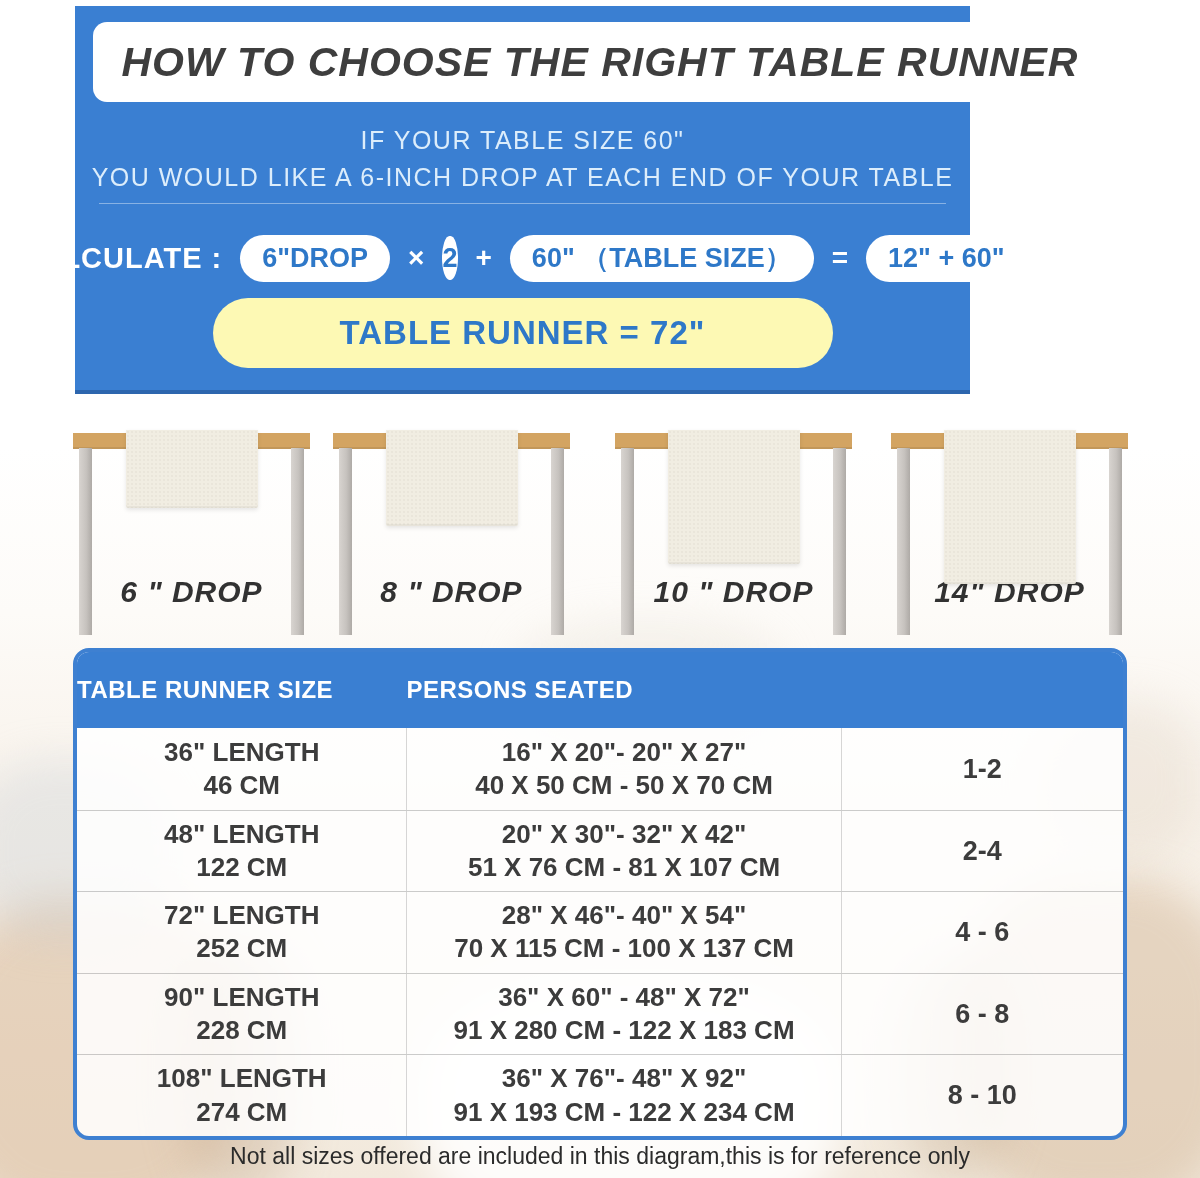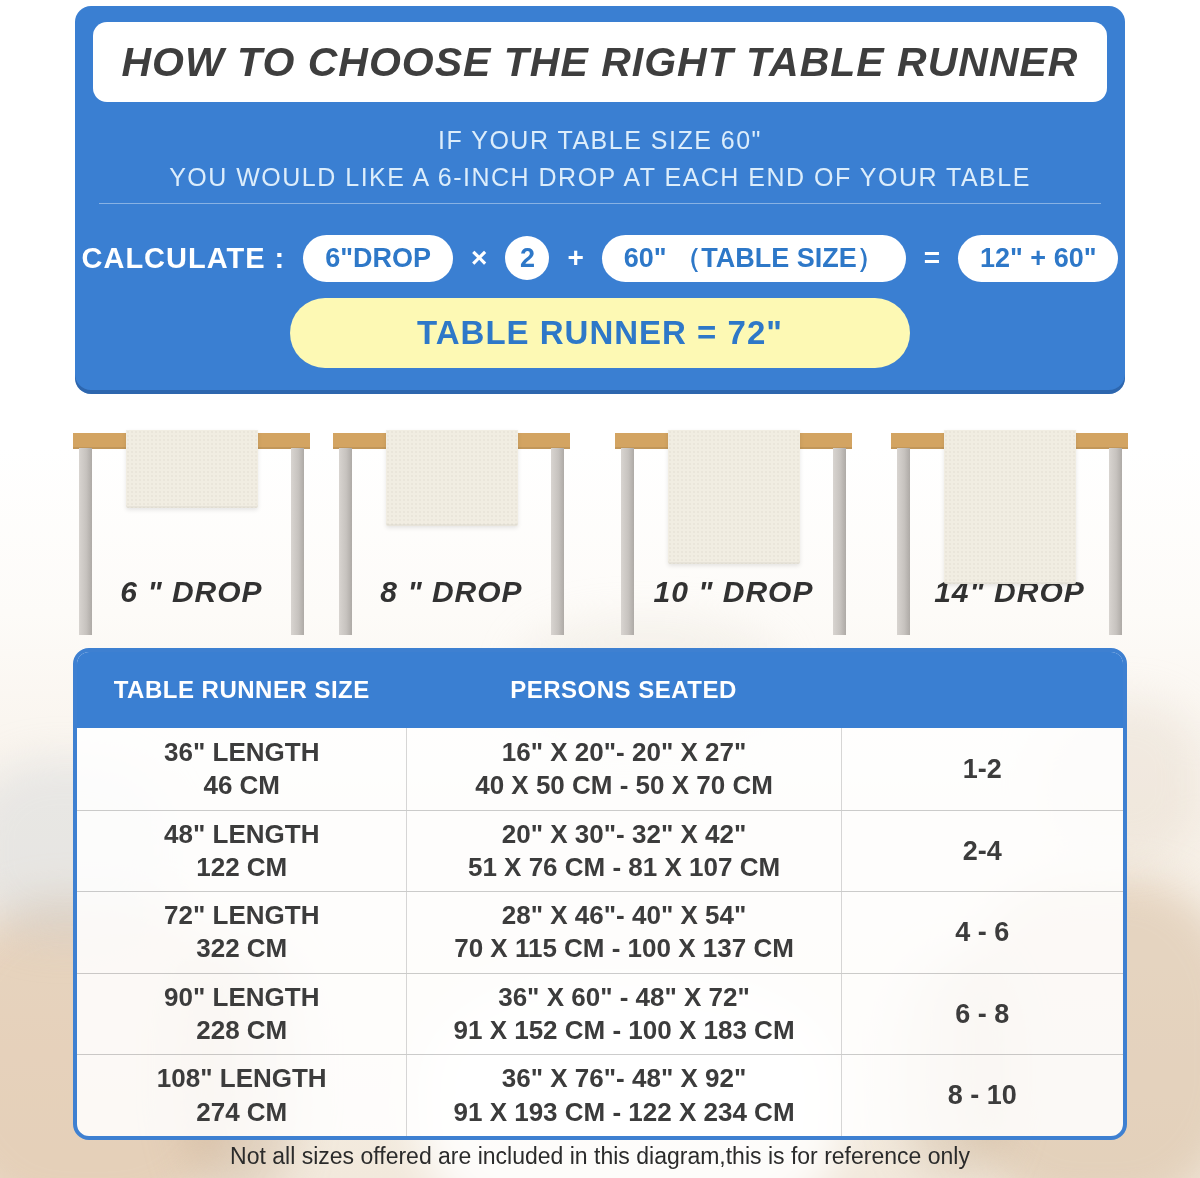--- a/index.html
+++ b/index.html
@@ -17,22 +17,22 @@
   .b1 { left:-60px; bottom:-40px; width:300px; height:320px; background:rgba(212,178,142,0.45); }
   .b2 { left:180px; bottom:-20px; width:120px; height:260px; background:rgba(190,160,128,0.30); }
   .b3 { right:-40px; bottom:-30px; width:280px; height:330px; background:rgba(205,172,138,0.40); }
   .b4 { right:190px; bottom:0px;  width:110px; height:220px; background:rgba(188,158,126,0.28); }
   .b5 { left:420px; bottom:-60px; width:420px; height:260px; background:rgba(255,255,255,0.85); }
   .b6 { left:-30px; top:760px; width:200px; height:180px; background:rgba(196,205,214,0.30); }
   .b7 { right:0px;  top:700px; width:160px; height:160px; background:rgba(222,208,192,0.30); }
   .b8 { left:520px; top:620px;  width:260px; height:120px; background:rgba(230,222,210,0.30); }
 
   
-  .hero { position:absolute; left:75px; top:6px; width:1050px; height:388px; z-index:2;
-    background:#3a7fd2; border-radius:16px;
+  .hero { position:absolute; left:75px; top:6px; width:895px; height:388px; z-index:2;
+    background:#3a7fd2; border-radius:0;
     box-shadow:inset 0 -4px 0 rgba(22,58,108,0.35);
   }
   .title-box { position:absolute; left:18px; top:16px; width:1014px; height:80px;
     background:#ffffff; border-radius:14px; display:flex; align-items:center; justify-content:center;
   }
   .title-box .t { font-size:41px; font-weight:bold; font-style:italic; letter-spacing:1px;
     color:#3e3e3e; white-space:nowrap; }
   .sub { position:absolute; left:0; width:100%; text-align:center; color:#dcedfb;
     font-size:25px; letter-spacing:1.5px; font-weight:400; }
   .sub1 { top:120px; }
@@ -68,21 +68,21 @@
     border-radius:0 0 2px 2px; z-index:3; }
   .fig-label { position:absolute; left:0; width:100%; top:150px; text-align:center;
     font-size:30px; font-weight:bold; font-style:italic; color:#323232; letter-spacing:1px; }
 
   
   .size-table { position:absolute; left:73px; top:648px; width:1054px; height:492px; z-index:2;
     border:4px solid #3e80d1; border-radius:16px; overflow:hidden;
     background:rgba(255,255,255,0.86); display:flex; flex-direction:column; }
   .st-header { flex:0 0 76px; background:#3a7fd2; display:grid;
     grid-template-columns:31.5% 41.5% 27%; align-items:center; }
-  .st-header .h { text-align:center; color:#ffffff; font-size:24px; font-weight:bold;
+  .st-header .h { text-align:left; color:#ffffff; font-size:24px; font-weight:bold;
     letter-spacing:0.5px; }
   .st-body { flex:1; display:grid; grid-template-rows:repeat(5,1fr); }
   .st-row { display:grid; grid-template-columns:31.5% 41.5% 27%; }
   .st-row + .st-row { border-top:1px solid rgba(110,110,110,0.35); }
   .st-cell { display:flex; flex-direction:column; align-items:center; justify-content:center;
     color:#3c3c3c; font-weight:bold; font-size:26px; line-height:1.28; text-align:center; }
   .st-cell.c2, .st-cell.c3 { border-left:1px solid rgba(110,110,110,0.28); }
   .st-cell.c3 { font-size:27px; }
 
   
@@ -181,37 +181,37 @@
       <div class="st-cell c2">
         <span>20" X 30"- 32" X 42"</span>
         <span>51 X 76 CM - 81 X 107 CM</span>
       </div>
       <div class="st-cell c3">2-4</div>
     </div>
 
     <div class="st-row">
       <div class="st-cell c1">
         <span>72" LENGTH</span>
-        <span>322 CM</span>
+        <span>252 CM</span>
       </div>
       <div class="st-cell c2">
         <span>28" X 46"- 40" X 54"</span>
         <span>70 X 115 CM - 100 X 137 CM</span>
       </div>
       <div class="st-cell c3">4 - 6</div>
     </div>
 
     <div class="st-row">
       <div class="st-cell c1">
         <span>90" LENGTH</span>
         <span>228 CM</span>
       </div>
       <div class="st-cell c2">
         <span>36" X 60" - 48" X 72"</span>
-        <span>91 X 152 CM - 100 X 183 CM</span>
+        <span>91 X 280 CM - 122 X 183 CM</span>
       </div>
       <div class="st-cell c3">6 - 8</div>
     </div>
 
     <div class="st-row">
       <div class="st-cell c1">
         <span>108" LENGTH</span>
         <span>274 CM</span>
       </div>
       <div class="st-cell c2">

